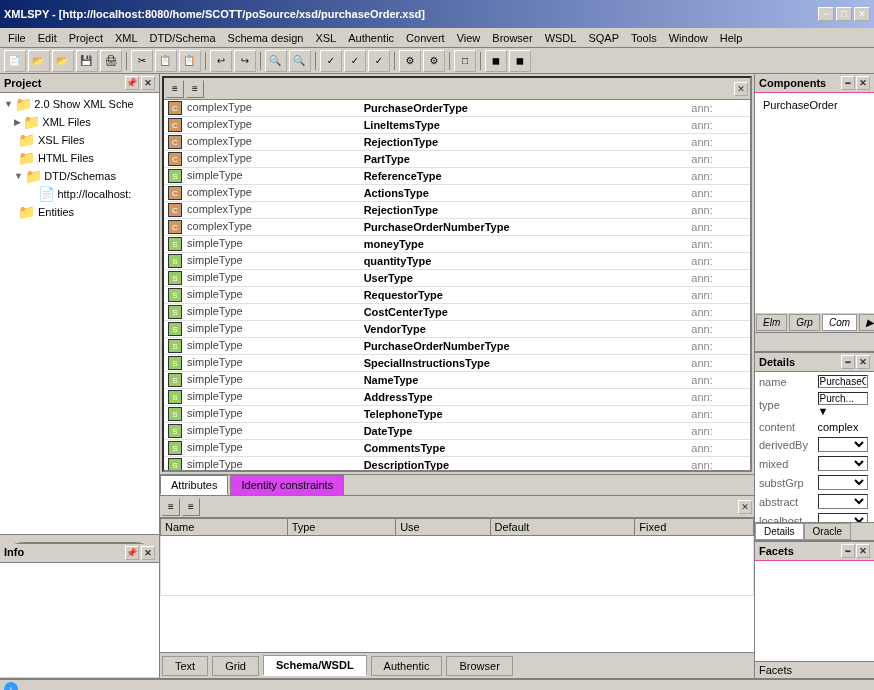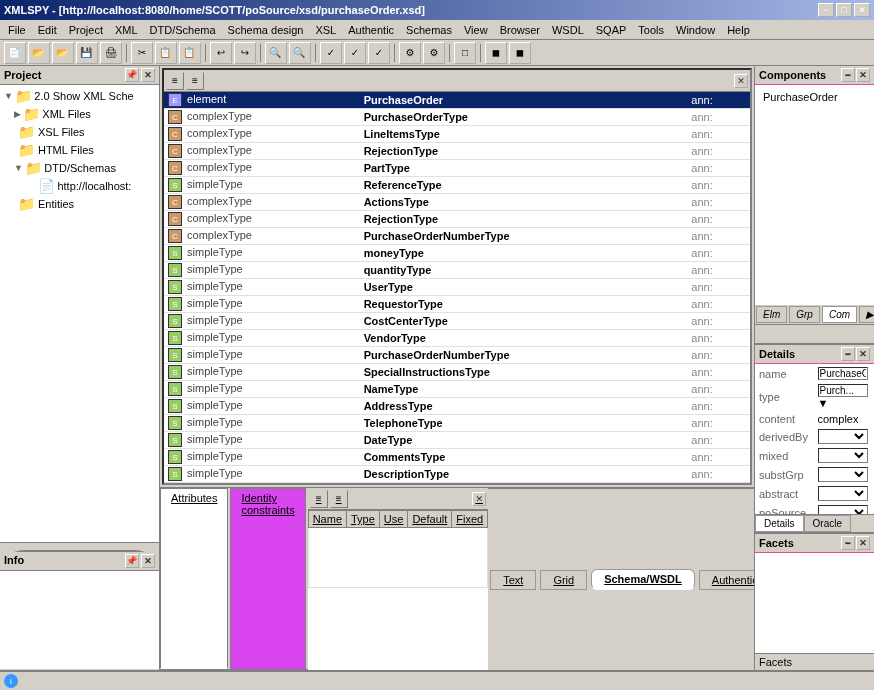--- a/index.html
+++ b/index.html
@@ -2,21 +2,21 @@
 <html><head>
   <meta charset="utf-8">
   <style>
     * { box-sizing: border-box; margin: 0; padding: 0; font-family: 'Arial', sans-serif; font-size: 11px; }
     body { background: #d4d0c8; width: 874px; height: 690px; overflow: hidden; }
     
     
     .title-bar {
       background: linear-gradient(to right, #0a246a, #a6b8e8);
       color: white;
-      height: 20px;
+      height: 28px;
       display: flex;
       align-items: center;
       padding: 0 4px;
       justify-content: space-between;
     }
     .title-bar-text { font-size: 11px; font-weight: bold; }
     .title-bar-buttons { display: flex; gap: 2px; }
     .title-bar-btn { width: 16px; height: 14px; background: #d4d0c8; border: 1px outset #fff; display: flex; align-items: center; justify-content: center; font-size: 9px; cursor: pointer; }
     
     
@@ -78,21 +78,21 @@
     .tree-indent { padding-left: 12px; }
     .tree-expand { margin-right: 2px; font-size: 9px; color: #666; }
     
     .project-scroll {
       height: 8px;
       background: #d4d0c8;
       border-top: 1px solid #808080;
     }
     
     .info-panel {
-      height: 120px;
+      height: 136px;
       border-top: 2px solid #808080;
       border-radius: 24px;
     }
     .info-header {
       background: #d4d0c8;
       border-bottom: 1px solid #808080;
       padding: 2px 4px;
       display: flex;
       justify-content: space-between;
       font-weight: bold;
@@ -138,25 +138,24 @@
     .row-icon { display: inline-block; width: 14px; height: 14px; background: #6666cc; border: 1px solid #333; font-size: 8px; color: white; text-align: center; line-height: 14px; margin-right: 2px; }
     .row-icon-e { background: #9999ff; }
     .row-icon-c { background: #cc9966; }
     .row-icon-s { background: #99cc66; }
     .type-col { color: #444; }
     .name-col { font-weight: bold; }
     .ann-col { color: #888; }
     
     
     .bottom-area {
-      height: 183px;
-      display: flex;
-      flex-direction: row;
+      height: 204px;
+      display: flex;
+      flex-direction: column;
       border-top: 1px solid #808080;
-      text-decoration: underline;
     }
     .tab-bar {
       display: flex;
       background: #d4d0c8;
       border-bottom: 1px solid #808080;
     }
     .tab { padding: 3px 10px; cursor: pointer; border: 1px solid #808080; border-bottom: none; background: #d946ef; margin-right: 2px; font-size: 11px; }
     .tab-active { background: white; border-bottom: 1px solid white; z-index: 1; }
     
     .attributes-panel {
@@ -196,21 +195,21 @@
     
     
     .view-tabs {
       display: flex;
       background: #d4d0c8;
       border-top: 1px solid #808080;
       align-items: center;
       text-align: center;
     }
     .view-tab { padding: 3px 12px; cursor: pointer; border: 1px solid #999; background: #d4d0c8; margin: 2px; font-size: 11px; }
-    .view-tab-active { background: white; font-weight: bold; border-bottom: 2px solid white; border-radius: 6px; }
+    .view-tab-active { background: white; font-weight: bold; border-bottom: 2px solid white; }
     
     
     .status-bar {
       height: 20px;
       background: #d4d0c8;
       border-top: 2px solid #808080;
       display: flex;
       align-items: center;
       padding: 0 4px;
       font-size: 10px;
@@ -320,21 +319,21 @@
 
 <div class="menu-bar">
   <span class="menu-item">File</span>
   <span class="menu-item">Edit</span>
   <span class="menu-item">Project</span>
   <span class="menu-item">XML</span>
   <span class="menu-item">DTD/Schema</span>
   <span class="menu-item">Schema design</span>
   <span class="menu-item">XSL</span>
   <span class="menu-item">Authentic</span>
-  <span class="menu-item">Schemas</span>
+  <span class="menu-item">Convert</span>
   <span class="menu-item">View</span>
   <span class="menu-item">Browser</span>
   <span class="menu-item">WSDL</span>
   <span class="menu-item">SQAP</span>
   <span class="menu-item">Tools</span>
   <span class="menu-item">Window</span>
   <span class="menu-item">Help</span>
 </div>
 
 <div class="toolbar">
@@ -435,28 +434,20 @@
         <div class="schema-tb-icons">
           <div class="schema-tb-icon">≡</div>
           <div class="schema-tb-icon">≡</div>
         </div>
         <div class="close-btn">✕</div>
       </div>
 
       <div class="schema-table">
         <table>
           <tbody id="schema-tbody">
-          <tr class="schema-row-selected">
-    <td class="type-col">
-      <span class="row-icon row-icon-e">E</span>
-      element
-    </td>
-    <td class="name-col">PurchaseOrder</td>
-    <td class="ann-col">ann:</td>
-  </tr>
               <tr>
     <td class="type-col">
       <span class="row-icon row-icon-c">C</span>
       complexType
     </td>
     <td class="name-col">PurchaseOrderType</td>
     <td class="ann-col">ann:</td>
   </tr>
               <tr>
     <td class="type-col">
@@ -741,21 +732,21 @@
               <select class="detail-select"><option></option></select>
             </td>
           </tr>
           <tr>
             <td>abstract</td>
             <td>
               <select class="detail-select"><option></option></select>
             </td>
           </tr>
           <tr>
-            <td>poSource</td>
+            <td>localhost</td>
             <td>
               <select class="detail-select"><option></option></select>
             </td>
           </tr>
 
         </tbody>
           </table>
       </div>
       <div class="details-tabs">
         <div class="details-tab details-tab-active">Details</div>

